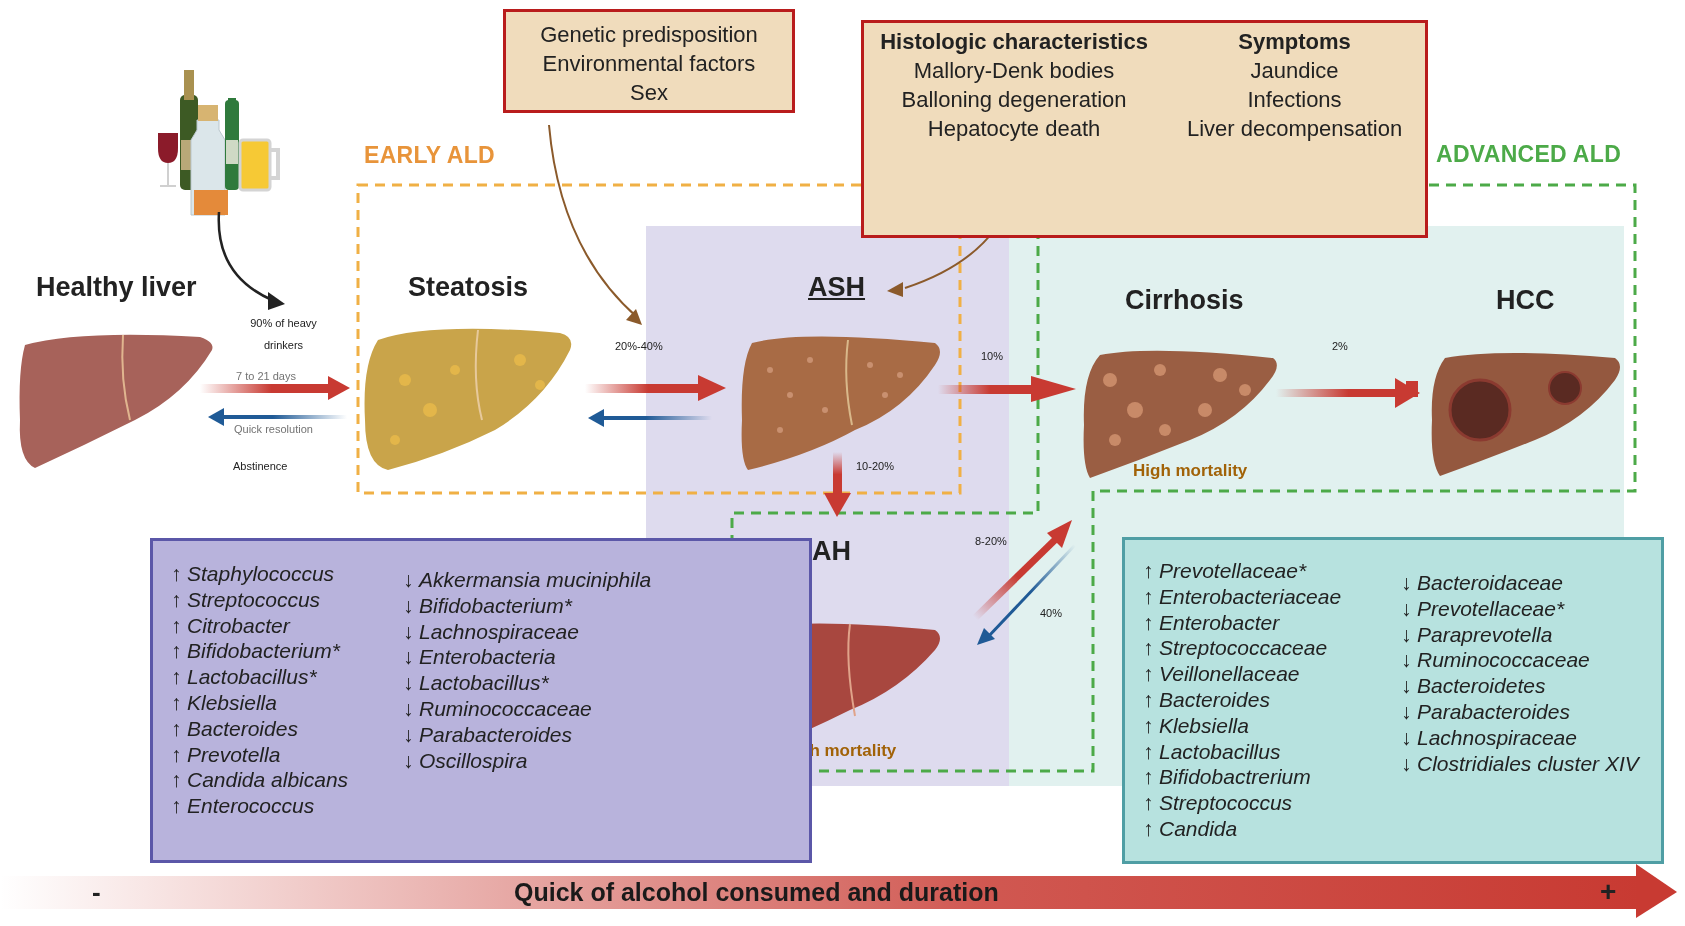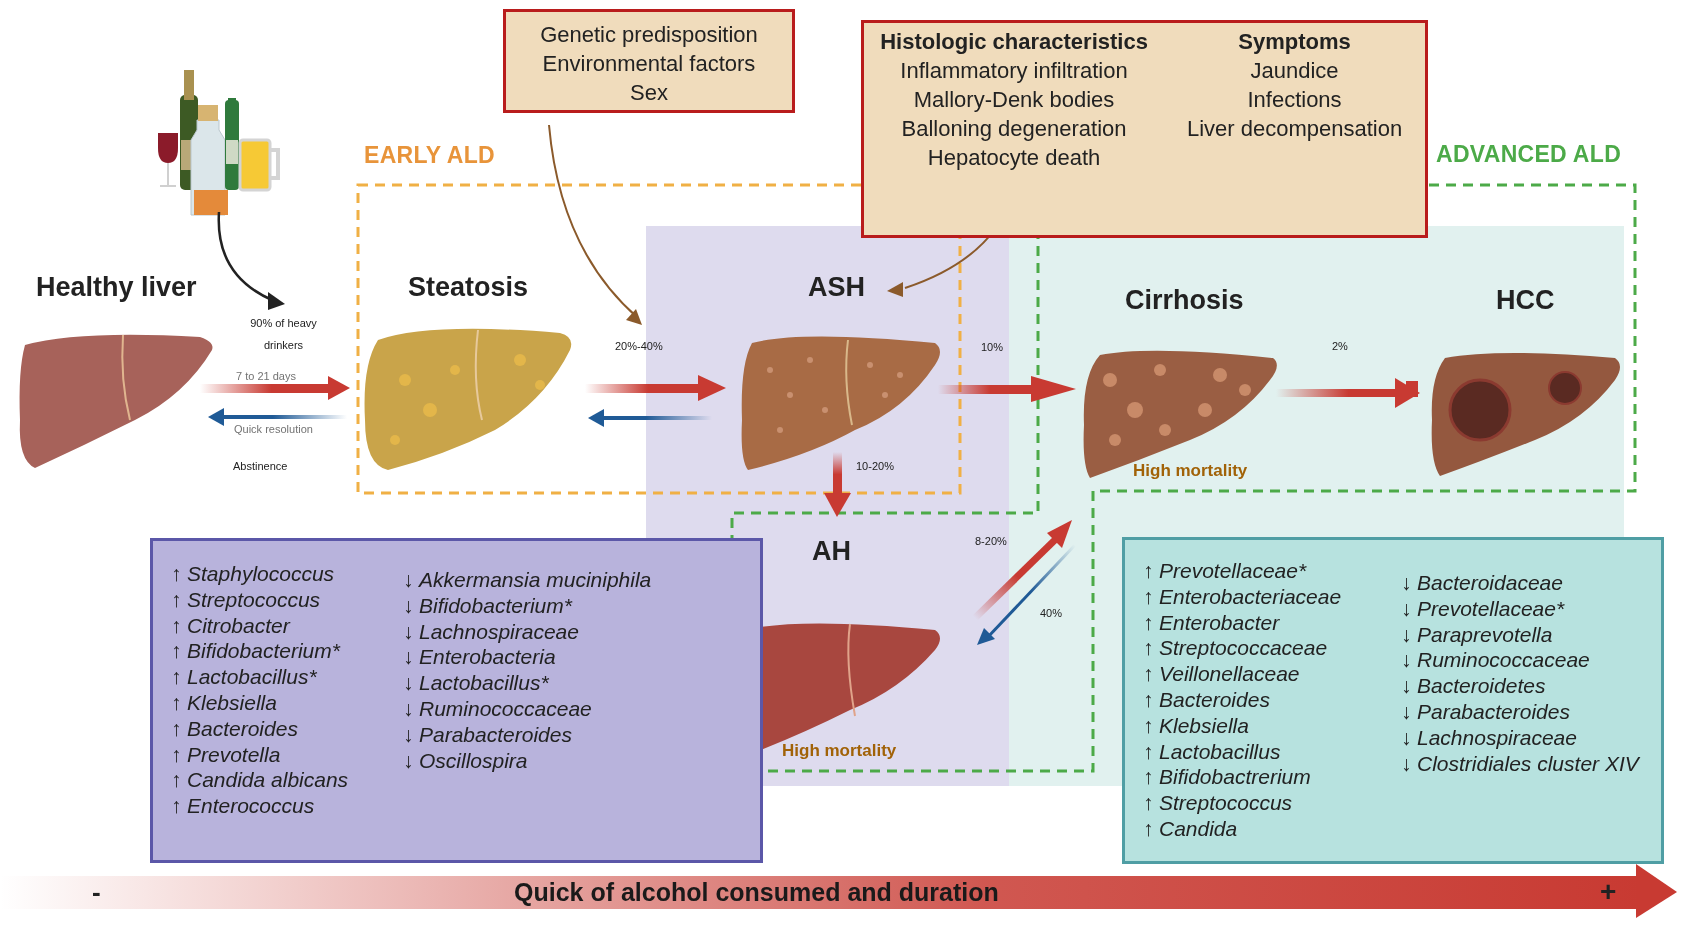--- a/index.html
+++ b/index.html
@@ -14,21 +14,21 @@
   .tb2 .col:first-child{flex:1.15;}
   .tb2 .hd{font-weight:bold;}
   .zone-label{font-weight:bold;font-size:23px;letter-spacing:0.3px;}
   .early{left:364px;top:142px;color:#e8943a;}
   .adv{left:1436px;top:141px;color:#4caa48;}
   .stage{font-weight:bold;font-size:27px;color:#222;}
   .pct{font-size:11px;color:#222;}
   .small{font-size:11px;color:#737373;}
   .hm{font-weight:bold;font-size:17px;color:#a16207;}
   .listbox{box-sizing:border-box;border:3px solid;font-style:italic;font-size:21px;line-height:25.8px;display:flex;color:#222;}
-  .lb-purple{left:150px;top:538px;width:613px;height:325px;background:#b8b3dc;border-color:#5b57a8;padding:20px 0 0 18px;}
+  .lb-purple{left:150px;top:538px;width:662px;height:325px;background:#b8b3dc;border-color:#5b57a8;padding:20px 0 0 18px;}
   .lb-teal{left:1122px;top:537px;width:542px;height:327px;background:#b7e2df;border-color:#4f9ea4;padding:18px 0 0 18px;}
   .listbox ul{list-style:none;margin:0;padding:0;}
   .lb-purple ul.c1{width:232px;}
   .lb-purple ul.c2{margin-top:6px;}
   .lb-teal ul.c1{width:258px;}
   .lb-teal ul.c2{margin-top:12px;}
   .arr{font-style:normal;display:inline-block;width:16px;}
   svg.ov{position:absolute;left:0;top:0;}
 </style>
 </head>
@@ -199,52 +199,51 @@
 </svg>
 
 <div class="abs tanbox tb1">
   <div>Genetic predisposition</div>
   <div>Environmental factors</div>
   <div>Sex</div>
 </div>
 <div class="abs tanbox tb2">
   <div class="col">
     <div class="hd">Histologic characteristics</div>
-    <div>Inflammatory infiltration</div>
     <div>Mallory-Denk bodies</div>
     <div>Balloning degeneration</div>
     <div>Hepatocyte death</div>
   </div>
   <div class="col">
     <div class="hd">Symptoms</div>
     <div>Jaundice</div>
     <div>Infections</div>
     <div>Liver decompensation</div>
   </div>
 </div>
 
 <div class="abs zone-label early">EARLY ALD</div>
 <div class="abs zone-label adv">ADVANCED ALD</div>
 
 <div class="abs stage" style="left:36px;top:272px;">Healthy liver</div>
 <div class="abs stage" style="left:408px;top:272px;">Steatosis</div>
-<div class="abs stage" style="left:808px;top:272px;">ASH</div>
+<div class="abs stage" style="left:808px;top:272px;text-decoration:underline;">ASH</div>
 <div class="abs stage" style="left:812px;top:536px;">AH</div>
 <div class="abs stage" style="left:1125px;top:285px;">Cirrhosis</div>
 <div class="abs stage" style="left:1496px;top:285px;">HCC</div>
 
 <div class="abs pct" style="left:226px;top:312px;width:115px;text-align:center;line-height:22px;">
   <div>90% of heavy</div>
   <div>drinkers</div>
 </div>
 <div class="abs small" style="left:236px;top:370px;">7 to 21 days</div>
 <div class="abs small" style="left:234px;top:423px;">Quick resolution</div>
 <div class="abs pct" style="left:233px;top:460px;">Abstinence</div>
 <div class="abs pct" style="left:615px;top:340px;">20%-40%</div>
-<div class="abs pct" style="left:981px;top:341px;">10%</div>
+<div class="abs pct" style="left:981px;top:350px;">10%</div>
 <div class="abs pct" style="left:1332px;top:340px;">2%</div>
 <div class="abs pct" style="left:856px;top:460px;">10-20%</div>
 <div class="abs pct" style="left:975px;top:535px;">8-20%</div>
 <div class="abs pct" style="left:1040px;top:607px;">40%</div>
 
 <div class="abs hm" style="left:1133px;top:461px;">High mortality</div>
 <div class="abs hm" style="left:782px;top:741px;">High mortality</div>
 
 <div class="abs listbox lb-purple">
   <ul class="c1" id="early-up">

